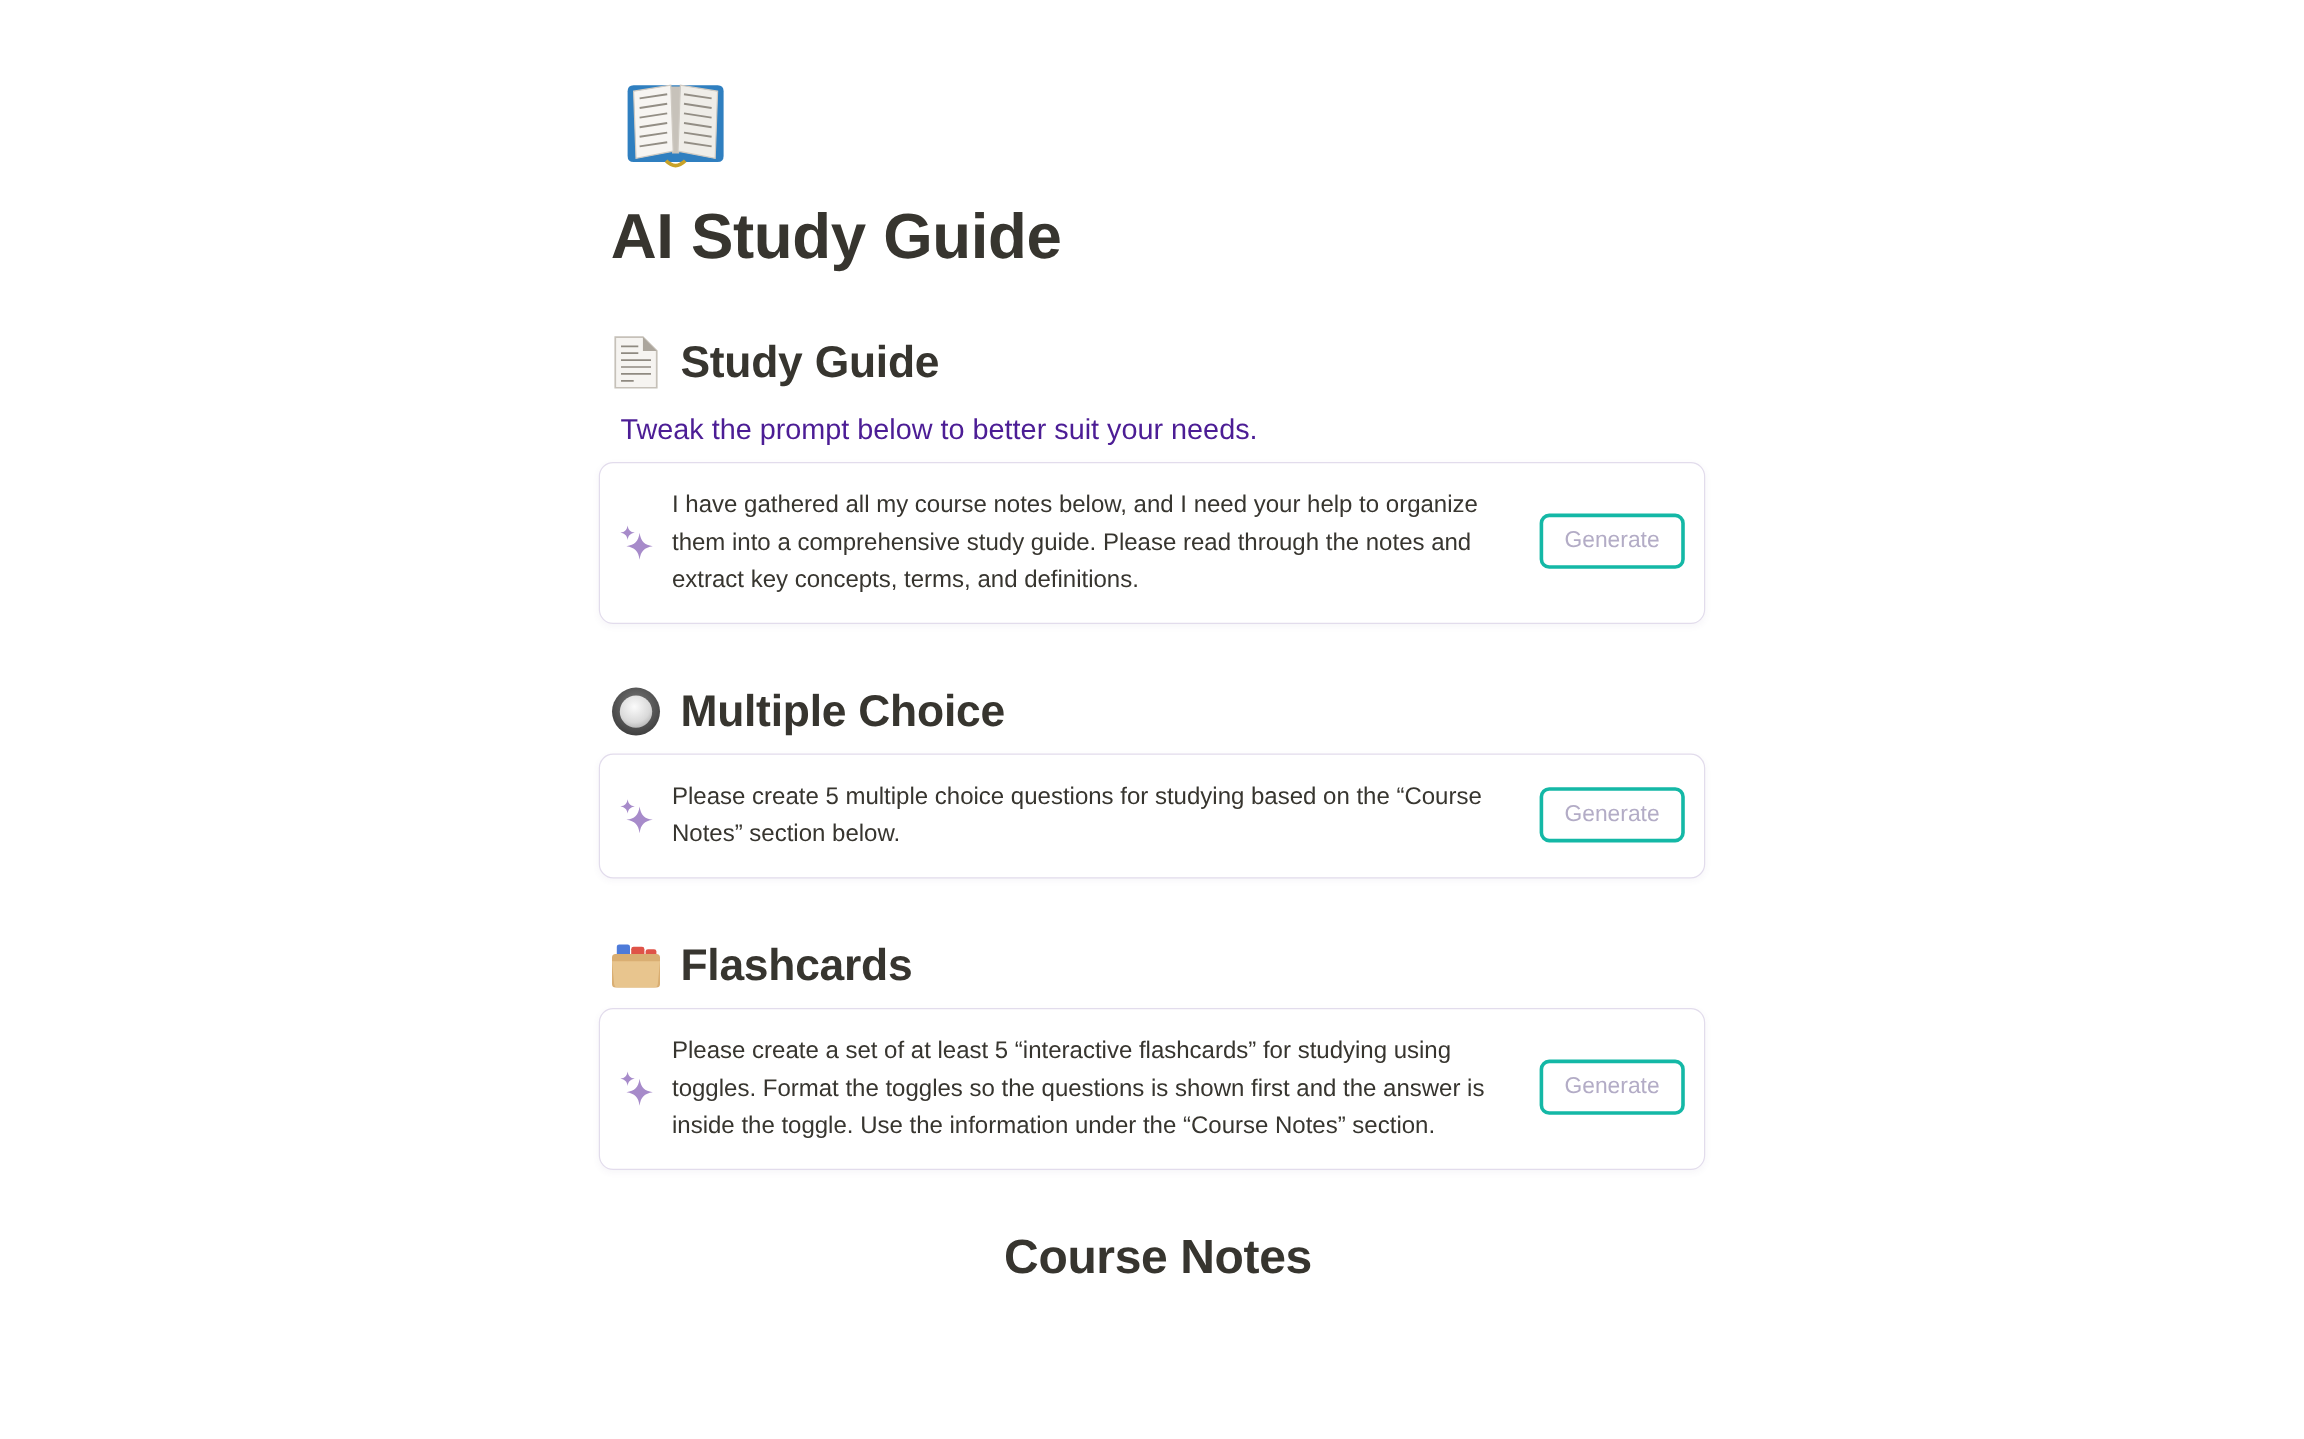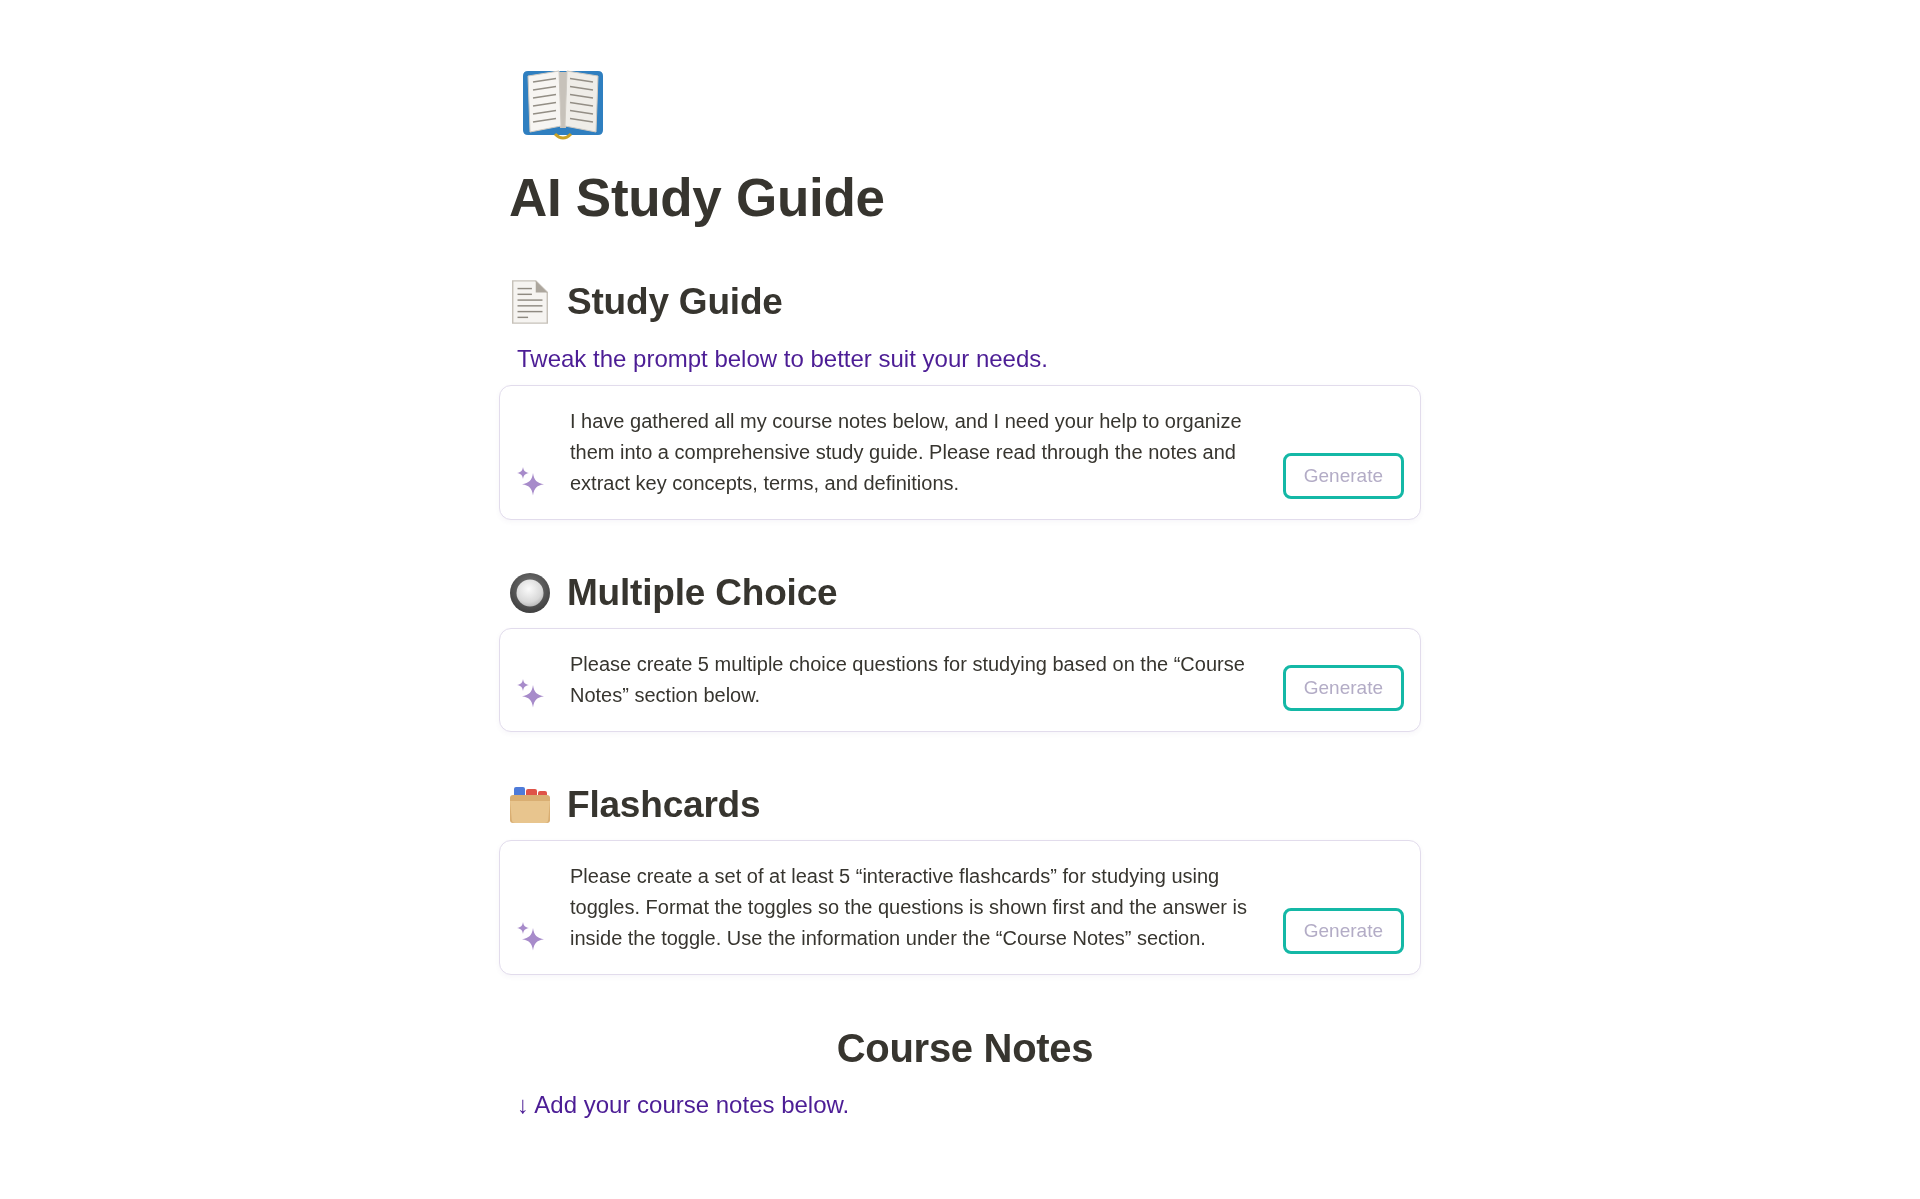--- a/index.html
+++ b/index.html
@@ -51,27 +51,26 @@
   }
   .helper {
     margin: 20px 0 0 18px;
     font-size: 24px;
     line-height: 28px;
     color: #4c1d95;
   }
   .prompt-box {
     margin-top: 12px;
     display: flex;
-    align-items: flex-end;
+    align-items: center;
     background: #ffffff;
     border: 1px solid #E2DCEC;
     border-radius: 12px;
     padding: 20px 16px 20px 14px;
     box-shadow: 0 2px 5px rgba(99, 80, 140, 0.05);
-    gap: 10px;
   }
   .sparkle {
     flex: 0 0 auto;
     width: 32px;
     height: 34px;
     margin-top: 2px;
   }
   .prompt-text {
     flex: 1 1 auto;
     margin: 0 8px 0 14px;
@@ -209,15 +208,14 @@
       <svg width="32" height="34" viewBox="0 0 32 34">
         <path d="M9 2 C9.6 5.8 11.2 7.4 15 8 C11.2 8.6 9.6 10.2 9 14 C8.4 10.2 6.8 8.6 3 8 C6.8 7.4 8.4 5.8 9 2 Z" fill="#A78BCA"></path>
         <path d="M19 8 C20 15.2 23 18.2 30 19.2 C23 20.2 20 23.2 19 30.4 C18 23.2 15 20.2 8 19.2 C15 18.2 18 15.2 19 8 Z" fill="#A78BCA"></path>
       </svg>
     </span>
     <div class="prompt-text">Please create a set of at least 5 “interactive flashcards” for studying using toggles. Format the toggles so the questions is shown first and the answer is inside the toggle. Use the information under the “Course Notes” section.</div>
     <button class="generate-btn">Generate</button>
   </div>
 
   <h2 class="course-heading">Course Notes</h2>
-  <p class="helper">↓ Add your course notes below.</p>
 
 </div>
 
 </body></html>

